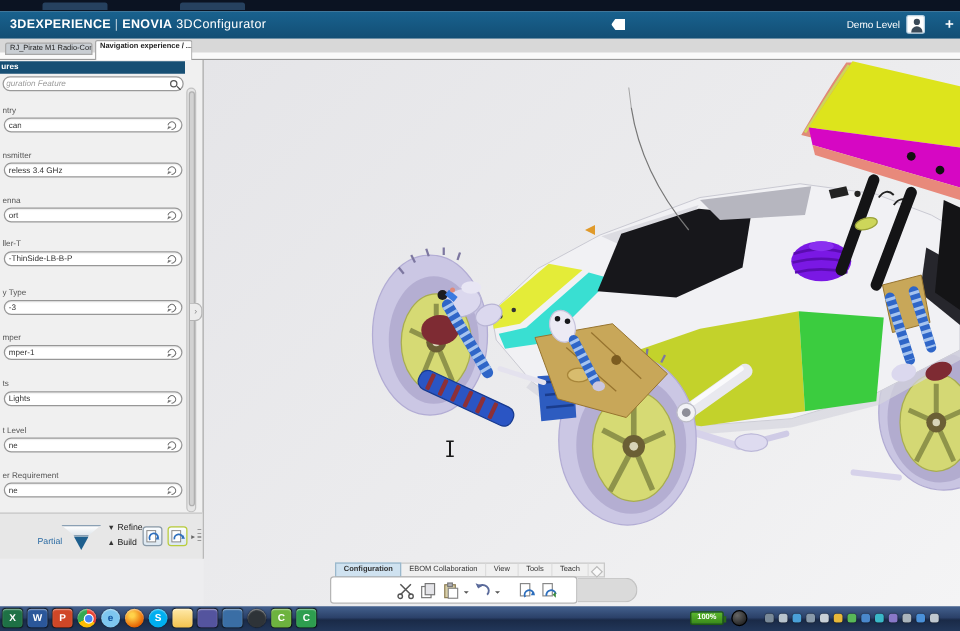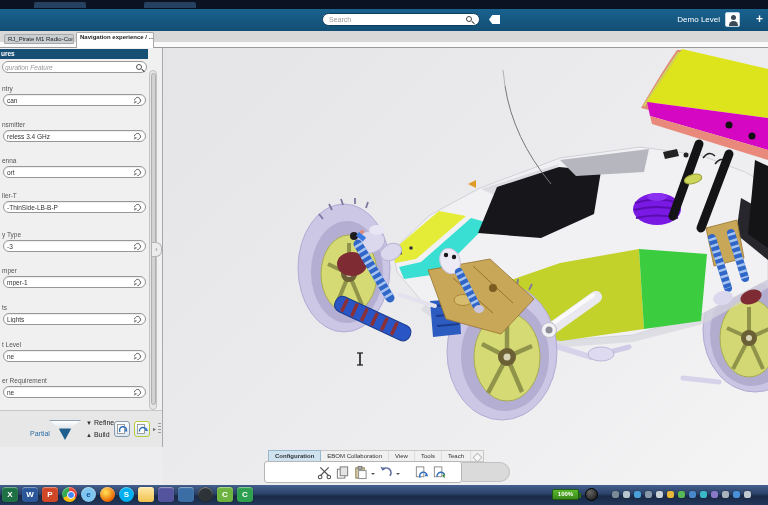--- a/index.html
+++ b/index.html
@@ -96,23 +96,23 @@
 </style>
 </head>
 <body>
 
 <div class="top-strip">
   <div class="strip-tab" style="left:34px"></div>
   <div class="strip-tab" style="left:144px"></div>
 </div>
 
 <div class="app-header">
-  <div class="hdr-search">
-    <input type="text" placeholder="Search" style="">
-    <span class="mag"></span>
+  <div class="brand">
+    <b>3DEXPERIENCE</b><span class="sep">|</span><b>ENOVIA</b>
+    <span>3DConfigurator</span>
   </div>
   <span class="tag-icon"></span>
   <span class="user-name">Demo Level</span>
   <span class="avatar"></span>
   <span class="add-btn">+</span>
 </div>
 
 <div class="doc-tabs">
   <div class="sub-strip"></div>
   <div class="doc-tab inactive"><span>RJ_Pirate M1 Radio-Contr...</span></div>

